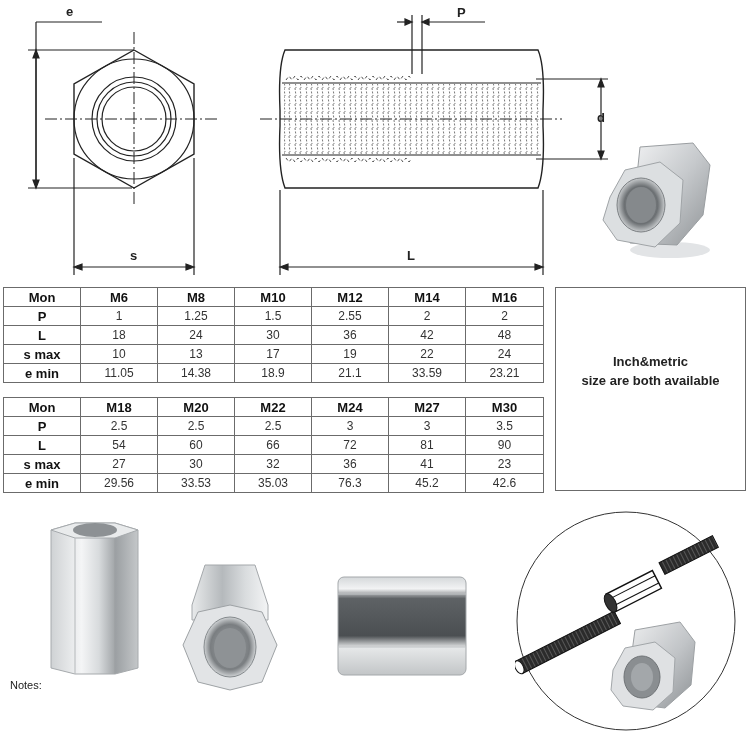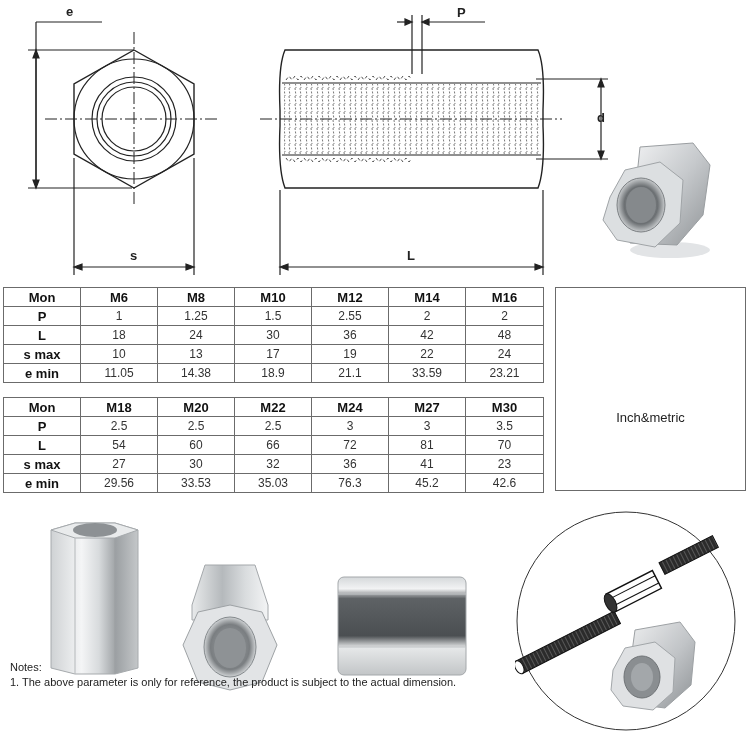--- a/index.html
+++ b/index.html
@@ -28,26 +28,26 @@
       color: #333;
     }
     table.spec td.head { font-weight: bold; color: #111; font-size: 13px; }
     table.spec tr.hdr td { font-weight: bold; color: #111; font-size: 13px; }
 
     .side-box {
       position: absolute;
       left: 555px; top: 287px; width: 191px; height: 204px;
       border: 1px solid #6b6b6b;
       display: flex; flex-direction: column; align-items: center; justify-content: flex-start;
-      padding-top: 120px;
-      font-size: 13px; color: #222; line-height: 19px; text-align: center;
+      padding-top: 64px;
+      font-size: 13px; color: #222; line-height: 19px; text-align: center; font-weight: bold;
     }
 
     .notes {
-      position: absolute; left: 10px; top: 660px;
+      position: absolute; left: 10px; top: 678px;
       font-size: 11px; color: #222; line-height: 15px;
     }
   </style>
 </head>
 <body>
 
 <div class="abs" style="left:0;top:0;width:250px;height:280px;">
   <svg width="250" height="280" viewBox="0 0 250 280">
     <g stroke="#222" fill="none" stroke-width="1.2">
 
@@ -235,21 +235,21 @@
     <td>3</td>
     <td>3.5</td>
   </tr>
   <tr>
     <td class="head">L</td>
     <td>54</td>
     <td>60</td>
     <td>66</td>
     <td>72</td>
     <td>81</td>
-    <td>70</td>
+    <td>90</td>
   </tr>
   <tr>
     <td class="head">s max</td>
     <td>27</td>
     <td>30</td>
     <td>32</td>
     <td>36</td>
     <td>41</td>
     <td>23</td>
   </tr>
@@ -260,20 +260,21 @@
     <td>35.03</td>
     <td>76.3</td>
     <td>45.2</td>
     <td>42.6</td>
   </tr>
 </tbody>
   </table>
 
 <div class="side-box">
   <span>Inch&amp;metric</span>
+  <span>size are both available</span>
 </div>
 
 <div class="abs" style="left:45px;top:518px;width:100px;height:162px;">
   <svg width="100" height="162" viewBox="0 0 100 162">
     <defs>
       <linearGradient id="gB" x1="0" y1="0" x2="1" y2="0">
         <stop offset="0" stop-color="#cfd2d4"></stop>
         <stop offset="0.35" stop-color="#f4f5f6"></stop>
         <stop offset="0.55" stop-color="#d8dbdd"></stop>
         <stop offset="0.75" stop-color="#9da1a4"></stop>
@@ -361,14 +362,13 @@
 
     <polygon points="120,120 165,112 180,132 176,175 150,198 110,193" fill="url(#gE)" stroke="#9da1a4"></polygon>
     <polygon points="98,160 110,138 140,132 160,148 158,182 138,200 108,196 96,180" fill="#dfe1e3" stroke="#a2a6a9"></polygon>
     <ellipse cx="127" cy="167" rx="18" ry="21" fill="#8a8e91" stroke="#6f7376"></ellipse>
     <ellipse cx="127" cy="167" rx="11" ry="14" fill="#a3a7aa"></ellipse>
   </svg>
 </div>
 
 <div class="notes">
   <div>Notes:</div>
-  <div>1. The above parameter is only for reference, the product is subject to the actual dimension.</div>
 </div>
 
 </body></html>

